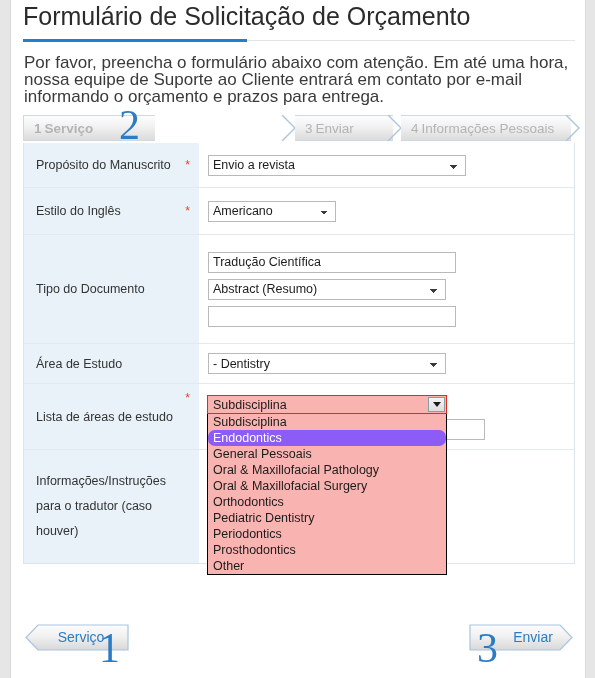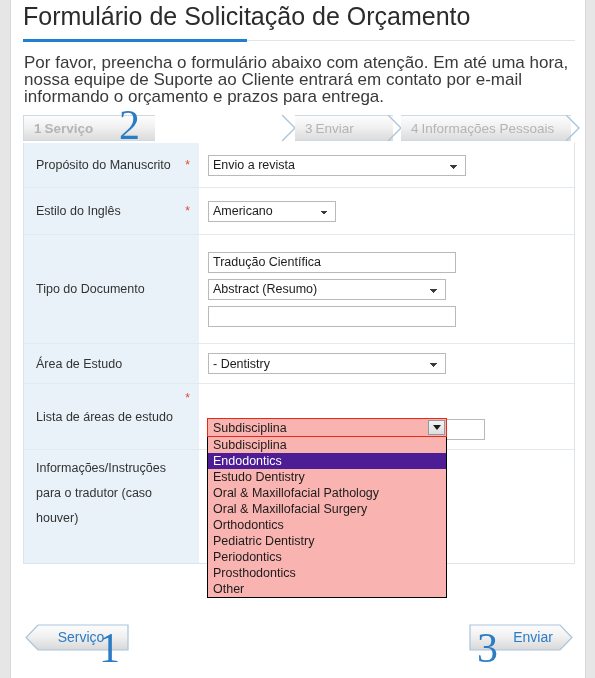--- a/index.html
+++ b/index.html
@@ -188,21 +188,20 @@
   .row-list    { min-height: 56px; }
   .row-notes   { min-height: 113px; }
 
   
   #dd-wrap {
     position: absolute;
     left: 196px; top: 395px;
     width: 240px;
     z-index: 40;
     font-size: 12.5px;
-    margin-top: 23px;
   }
   #dd-closed {
     position: relative;
     height: 19px;
     background: #f9b3b0;
     border: 1px solid #e52b16;
     display: flex;
     align-items: center;
     padding-left: 5px;
     color: #1c1c1c;
@@ -230,22 +229,23 @@
   }
   .dd-opt {
     height: 16px;
     line-height: 16px;
     padding-left: 5px;
     color: #1c1c1c;
     font-size: 12.5px;
     white-space: nowrap;
   }
   .dd-opt.sel {
-    background: #4c1d95;
+    background: #8b5cf6;
     color: #ffffff;
+    border-radius: 7px;
   }
 
   
   #footer { position: absolute; left: 0; top: 612px; width: 576px; height: 66px; }
   #btn-prev {
     position: absolute; left: 14px; top: 12px;
     width: 104px; height: 27px;
   }
   #btn-next {
     position: absolute; right: 14px; top: 12px;
@@ -383,21 +383,21 @@
         <div class="lbl">
           <span>Lista de áreas de estudo</span>
           <span class="req" style="top:8px;">*</span>
         </div>
         <div class="fld" style="align-items:flex-end; padding-right:89px;">
           <input class="ui w-290" style="width: 99px; margin-top: 26px;" type="text" placeholder="">
         </div>
       </div>
 
       <div class="row row-notes">
-        <div class="lbl" style="align-items:flex-start; line-height:25px;">
+        <div class="lbl" style="align-items:center; line-height:25px;">
           <span>
             <span>Informações/Instruções</span><br>
             <span>para o tradutor (caso</span><br>
             <span>houver)</span>
           </span>
         </div>
         <div class="fld">
           <textarea class="ui" style="width: 212px; height: 82px;" placeholder=""></textarea>
         </div>
       </div>
@@ -406,21 +406,21 @@
     <div id="dd-wrap">
       <div id="dd-closed">
         <span>Subdisciplina</span>
         <span id="dd-arrow-box">
           <span class="tri"></span>
         </span>
       </div>
       <div id="dd-list">
         <div class="dd-opt">Subdisciplina</div>
         <div class="dd-opt sel">Endodontics</div>
-        <div class="dd-opt">Estudo Dentistry</div>
+        <div class="dd-opt">General Pessoais</div>
         <div class="dd-opt">Oral &amp; Maxillofacial Pathology</div>
         <div class="dd-opt">Oral &amp; Maxillofacial Surgery</div>
         <div class="dd-opt">Orthodontics</div>
         <div class="dd-opt">Pediatric Dentistry</div>
         <div class="dd-opt">Periodontics</div>
         <div class="dd-opt">Prosthodontics</div>
         <div class="dd-opt">Other</div>
       </div>
     </div>
 

